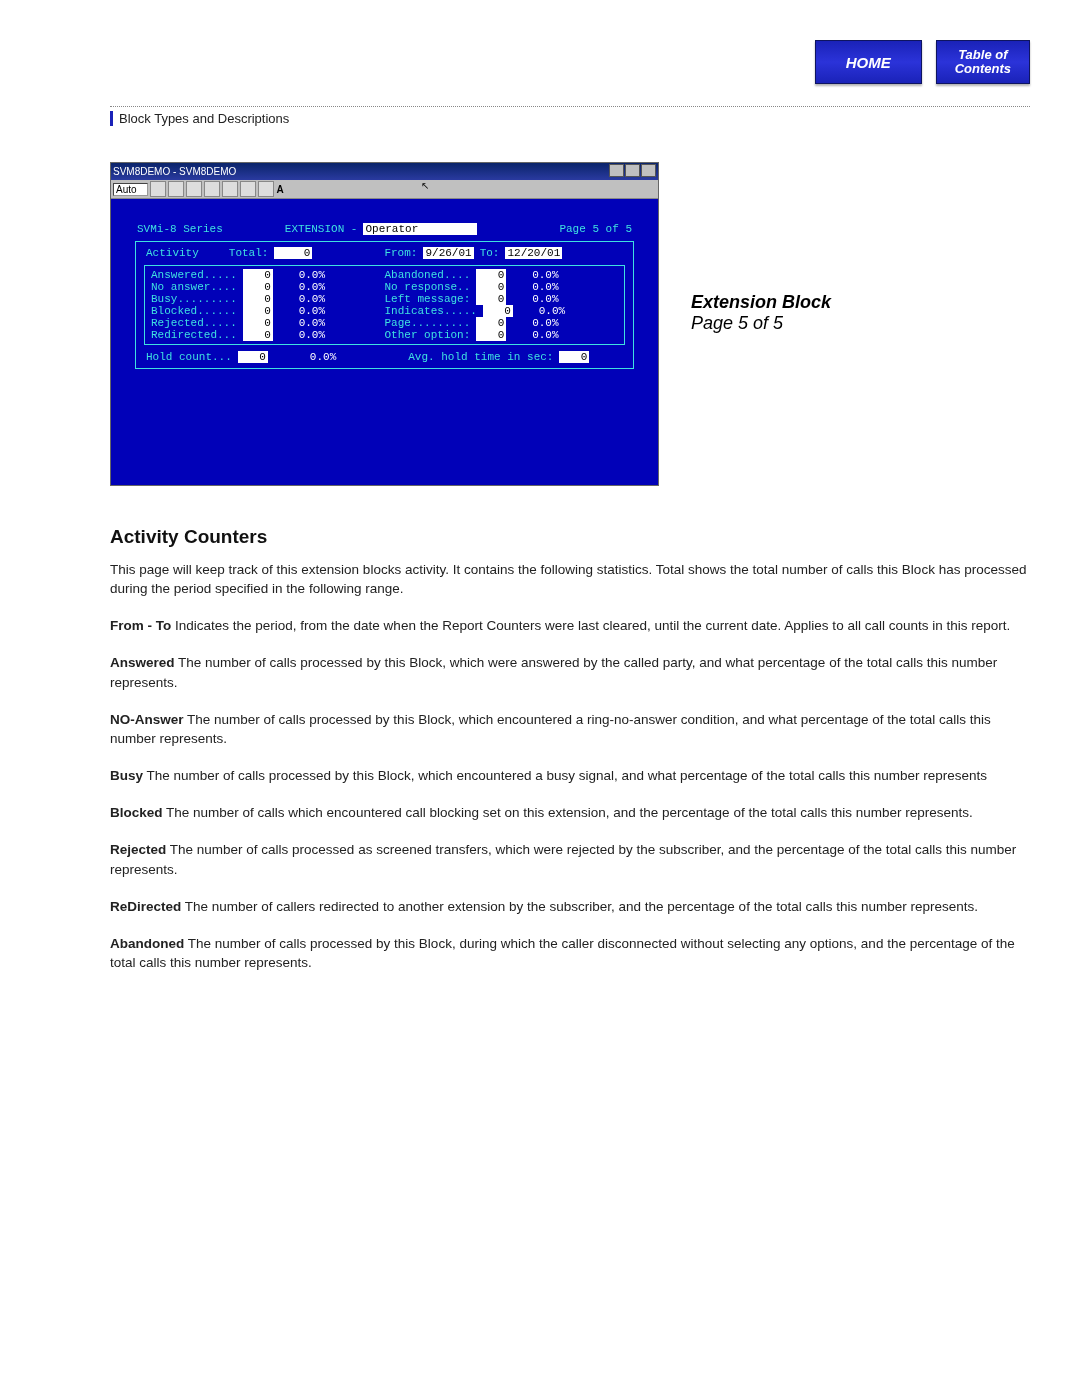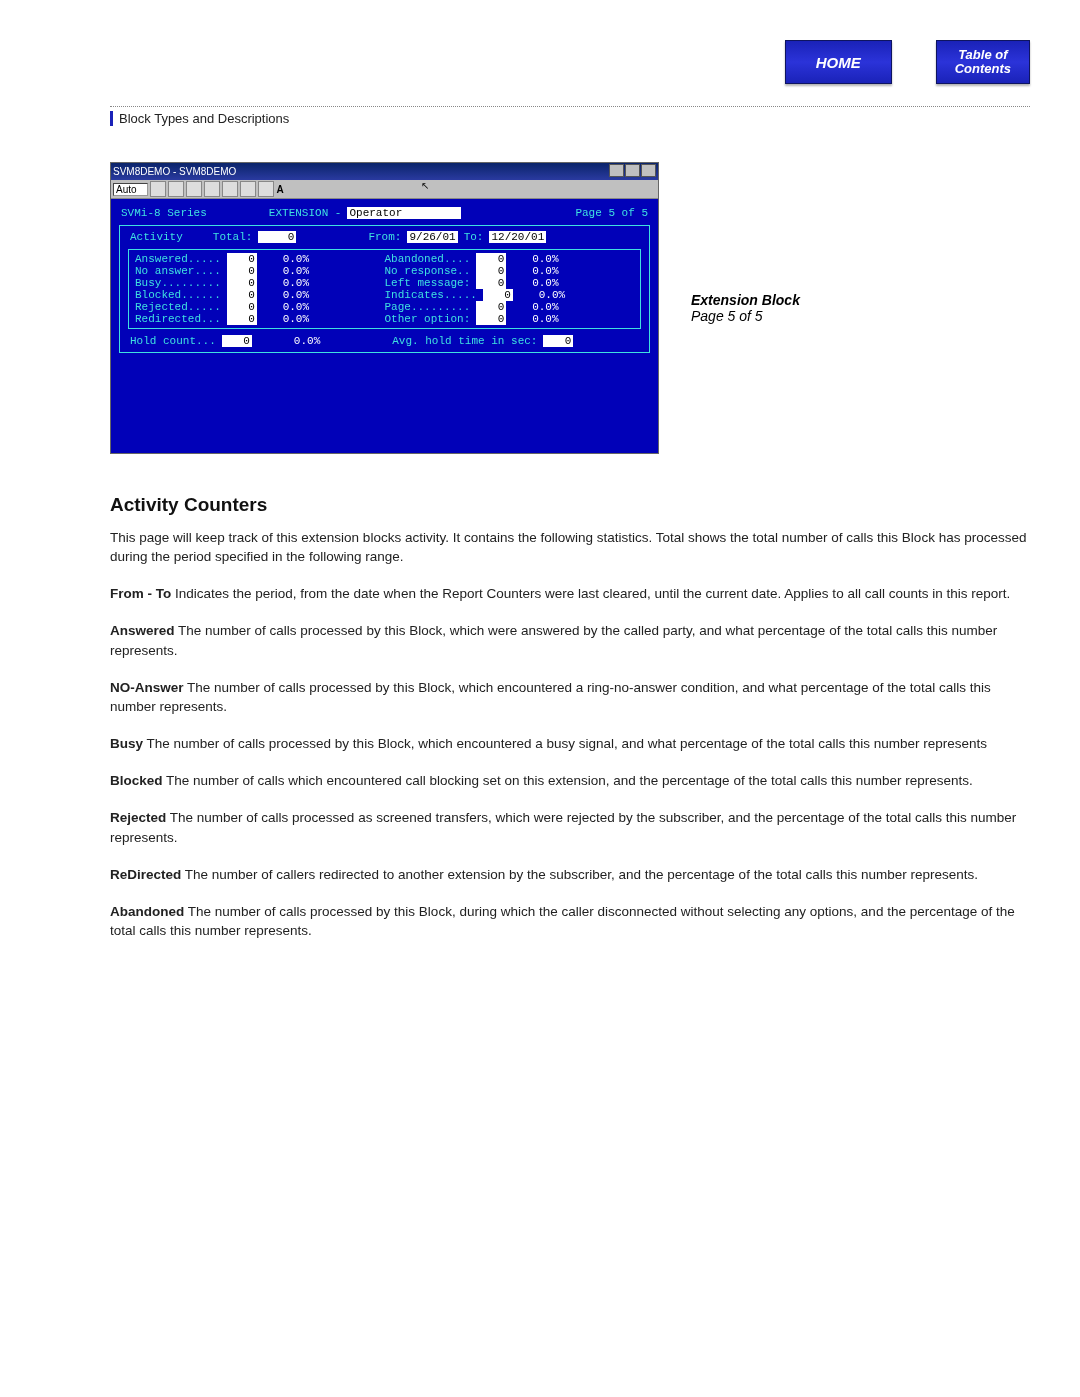--- a/index.html
+++ b/index.html
@@ -24,21 +24,20 @@
     color: #fff;
     font-style: italic;
     font-weight: bold;
     font-size: 15px;
     height: 42px;
     display: flex;
     align-items: center;
     justify-content: center;
     padding: 0 30px;
     box-shadow: 0 2px 2px rgba(0,0,0,.3);
-    margin-left: 30px;
   }
   .topbtn.small { line-height: 1.1; text-align: center; font-size: 13px; padding:0 18px; }
   .dotted {
     border-top: 1px dotted #888;
     margin: 0 0 4px 0;
   }
   .breadcrumb {
     border-left: 3px solid #1a22b8;
     padding-left: 6px;
     font-size: 13px;
@@ -75,33 +74,33 @@
   }
   .toolbar {
     background:#c0c0c0;color:#000;font-family:Tahoma,sans-serif;font-size:10px;
     padding:1px 2px;border-bottom:1px solid #888;display:flex;align-items:center;gap:2px;position:relative;
   }
   .toolbar .sel{border:1px inset #999;padding:0 10px 0 2px;background:#fff;}
   .toolbar .ico{display:inline-block;width:14px;height:14px;border:1px solid #888;background:#ddd;}
   .toolbar .cursor{position:absolute;left:310px;top:0;color:#000;}
   .blue {
     background:#0101b8;
-    padding: 6px;
+    padding: 22px;
   }
   .row1, .rowact, .rowhold {
      display:flex;align-items:center;gap:6px;padding:2px 4px;
   }
   .cyan { color:#3fe0e0; }
   .fld { background:#fff;color:#000;padding:0 2px; }
   .box { border:1px solid #3fe0e0; margin:4px 2px; padding:3px 6px; }
   .cols { display:flex; }
   .col { flex:1; }
   .ln { white-space: pre; }
   .pgup { color:#000;text-align:center;background:#c0c0c0;padding:1px 0; }
-  .caption { padding-top: 130px; font-size: 14px; }
+  .caption { padding-top: 130px; font-size: 18px; }
   .caption .t { font-style: italic; font-weight: bold; }
   .caption .p { font-style: italic; }
 
   h2.sec { font-family: Arial; font-weight: bold; font-size: 19px; color:#111; margin: 0 0 12px 0; }
   p.body { font-size: 13.5px; color:#222; line-height: 1.42; margin: 0 0 18px 0; }
   p.body b { font-weight: bold; }
   .pnum { font-size: 12px; color:#222; margin-top: 60px; }
 </style>
 </head>
 <body>

